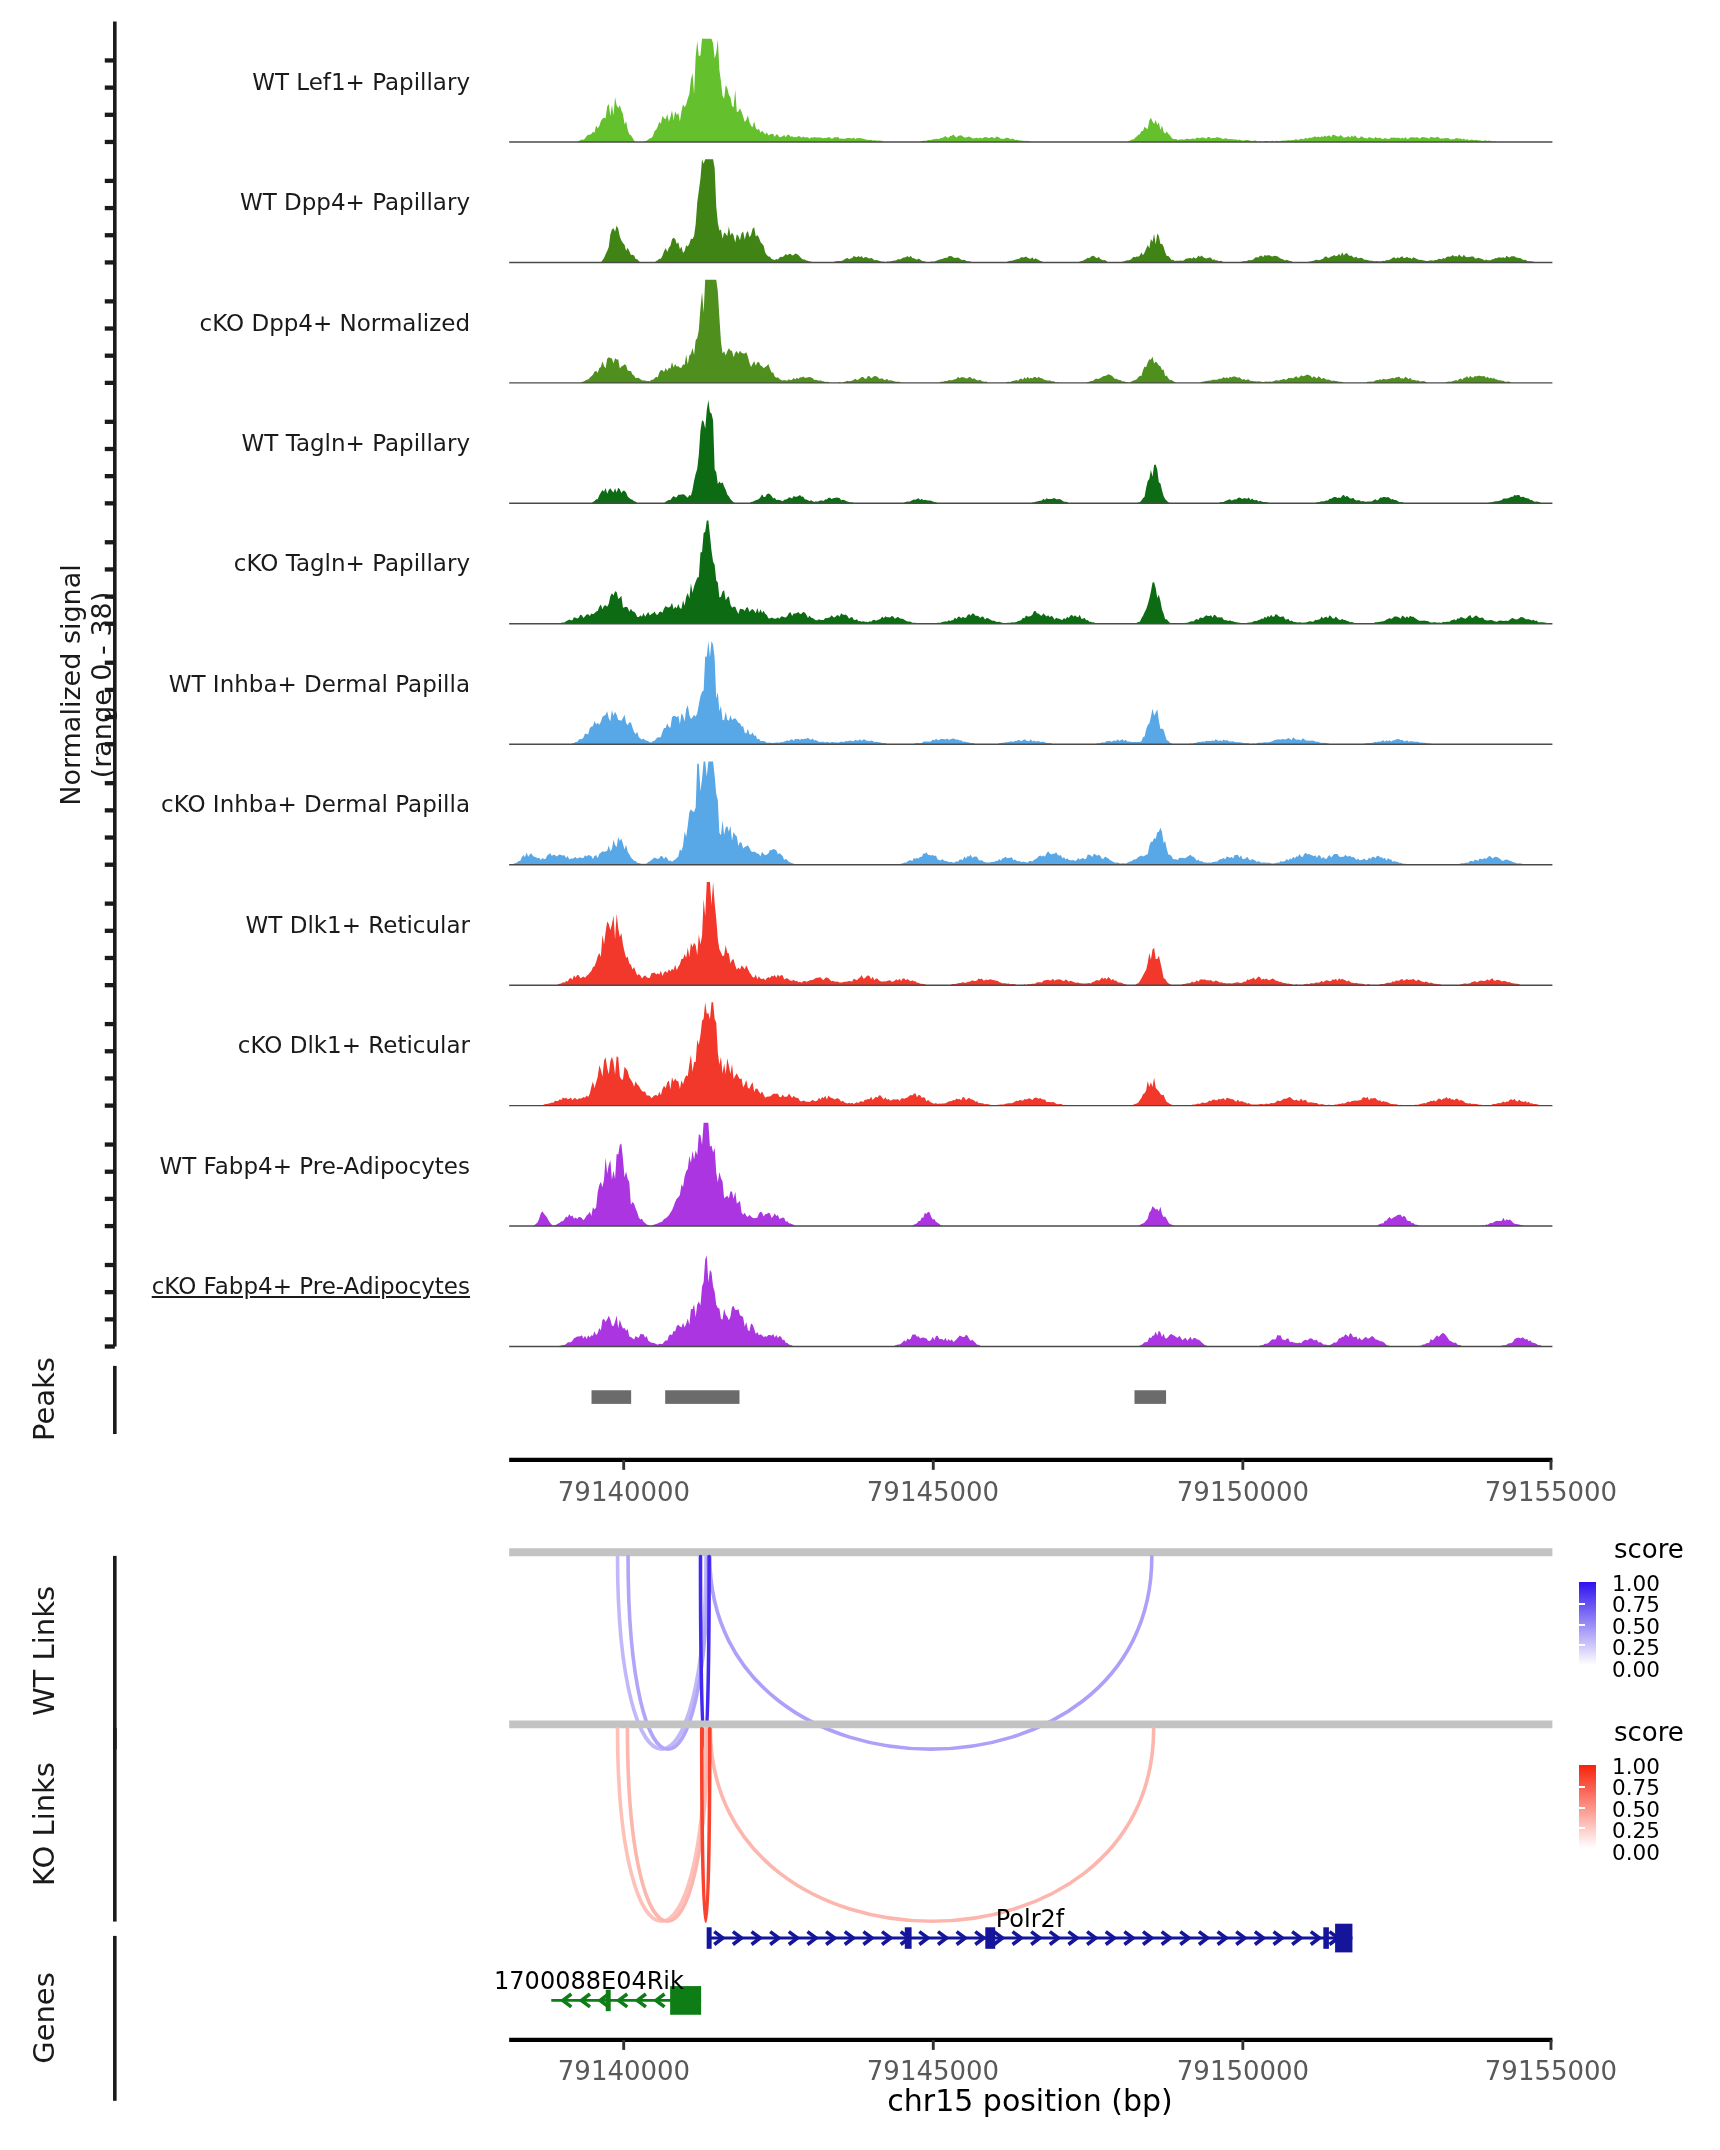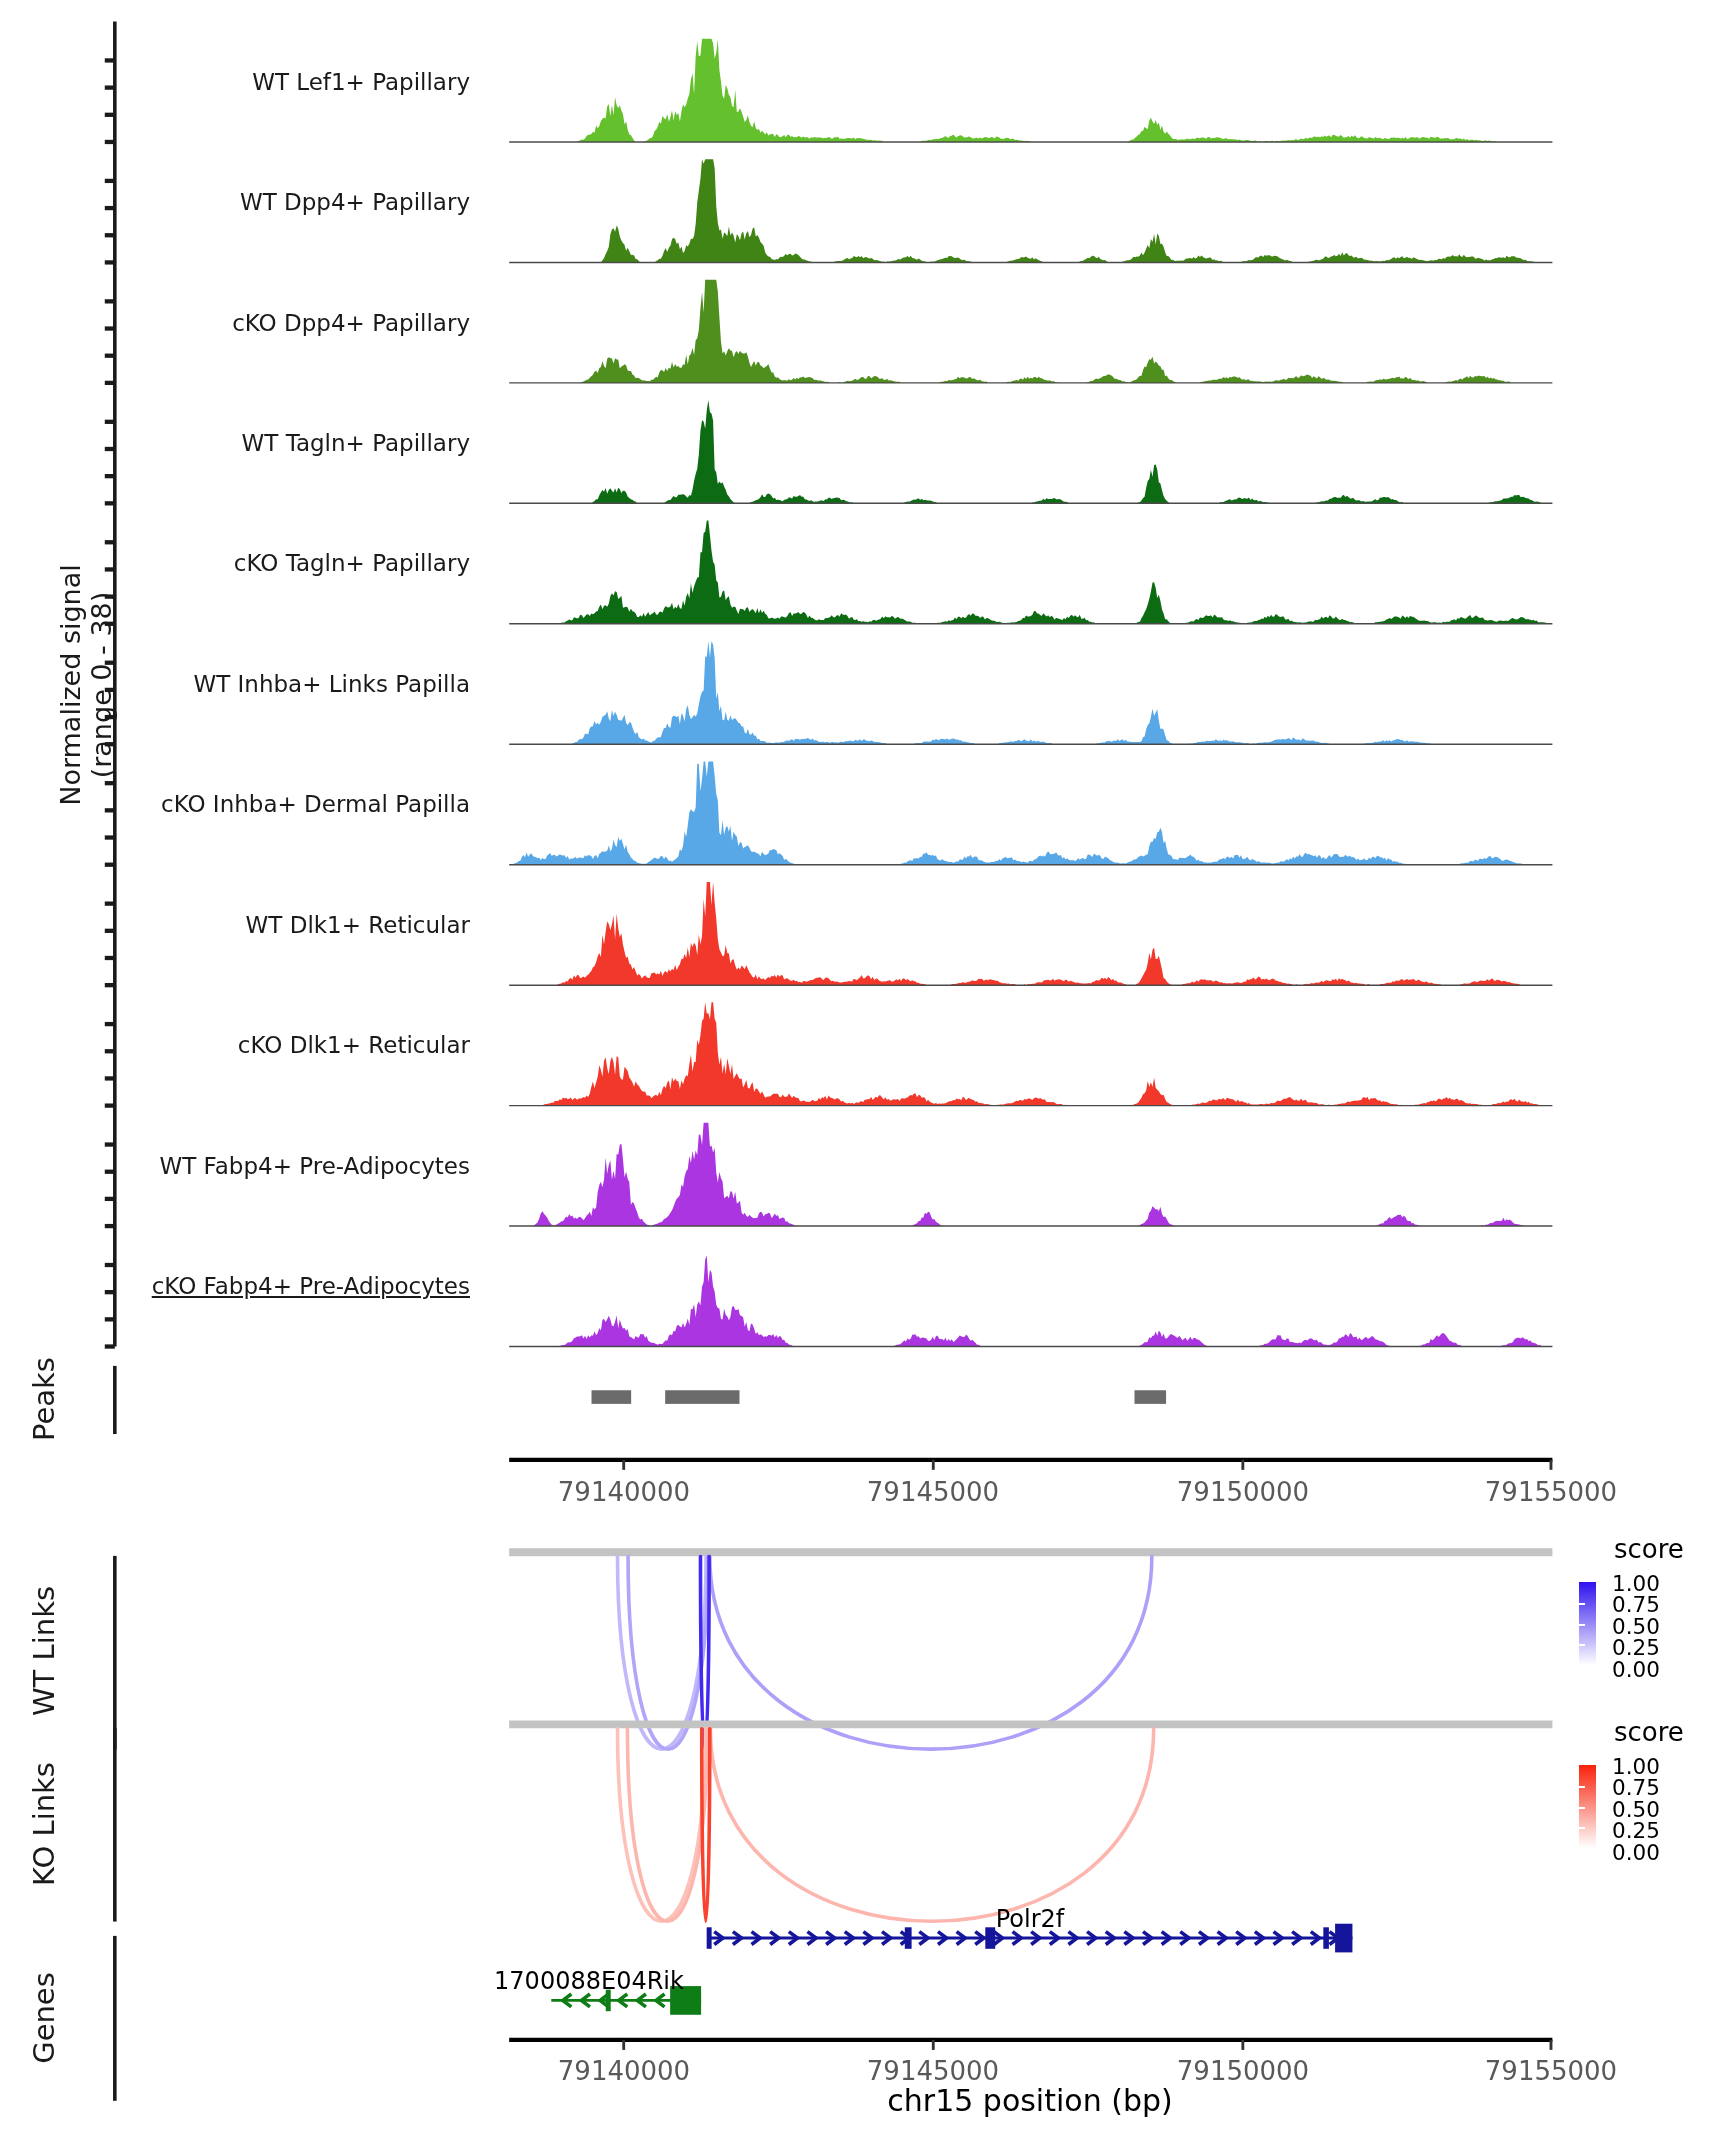--- a/index.html
+++ b/index.html
@@ -171,24 +171,24 @@
     </svg>
 
   <div class="ylab" style="left:86px;top:685px;">
     <div>Normalized signal</div>
     <div>(range 0 - 38)</div>
   </div>
 
   <div id="trackLabels">
       <div class="lbl track-label" style="left: 108px; width: 362px; top: 82px;">WT Lef1+ Papillary</div>
       <div class="lbl track-label" style="left: 108px; width: 362px; top: 202px;">WT Dpp4+ Papillary</div>
-      <div class="lbl track-label" style="left: 108px; width: 362px; top: 323px;">cKO Dpp4+ Papillary</div>
+      <div class="lbl track-label" style="left: 108px; width: 362px; top: 323px;">cKO Dpp4+ Normalized</div>
       <div class="lbl track-label" style="left: 108px; width: 362px; top: 443px;">WT Tagln+ Papillary</div>
       <div class="lbl track-label" style="left: 108px; width: 362px; top: 563px;">cKO Tagln+ Papillary</div>
-      <div class="lbl track-label" style="left: 108px; width: 362px; top: 684px;">WT Inhba+ Links Papilla</div>
+      <div class="lbl track-label" style="left: 108px; width: 362px; top: 684px;">WT Inhba+ Dermal Papilla</div>
       <div class="lbl track-label" style="left: 108px; width: 362px; top: 804px;">cKO Inhba+ Dermal Papilla</div>
       <div class="lbl track-label" style="left: 108px; width: 362px; top: 925px;">WT Dlk1+ Reticular</div>
       <div class="lbl track-label" style="left: 108px; width: 362px; top: 1045px;">cKO Dlk1+ Reticular</div>
       <div class="lbl track-label" style="left: 108px; width: 362px; top: 1166px; text-align: right;">WT Fabp4+ Pre-Adipocytes</div>
       <div class="lbl track-label" style="left: 108px; width: 362px; top: 1286px; text-decoration: underline;">cKO Fabp4+ Pre-Adipocytes</div>
     </div>
 
   <div class="lbl section-label" style="left:44px;top:1399px;">Peaks</div>
   <div class="lbl section-label" style="left:44px;top:1651px;">WT Links</div>
   <div class="lbl section-label" style="left:44px;top:1824px;">KO Links</div>

